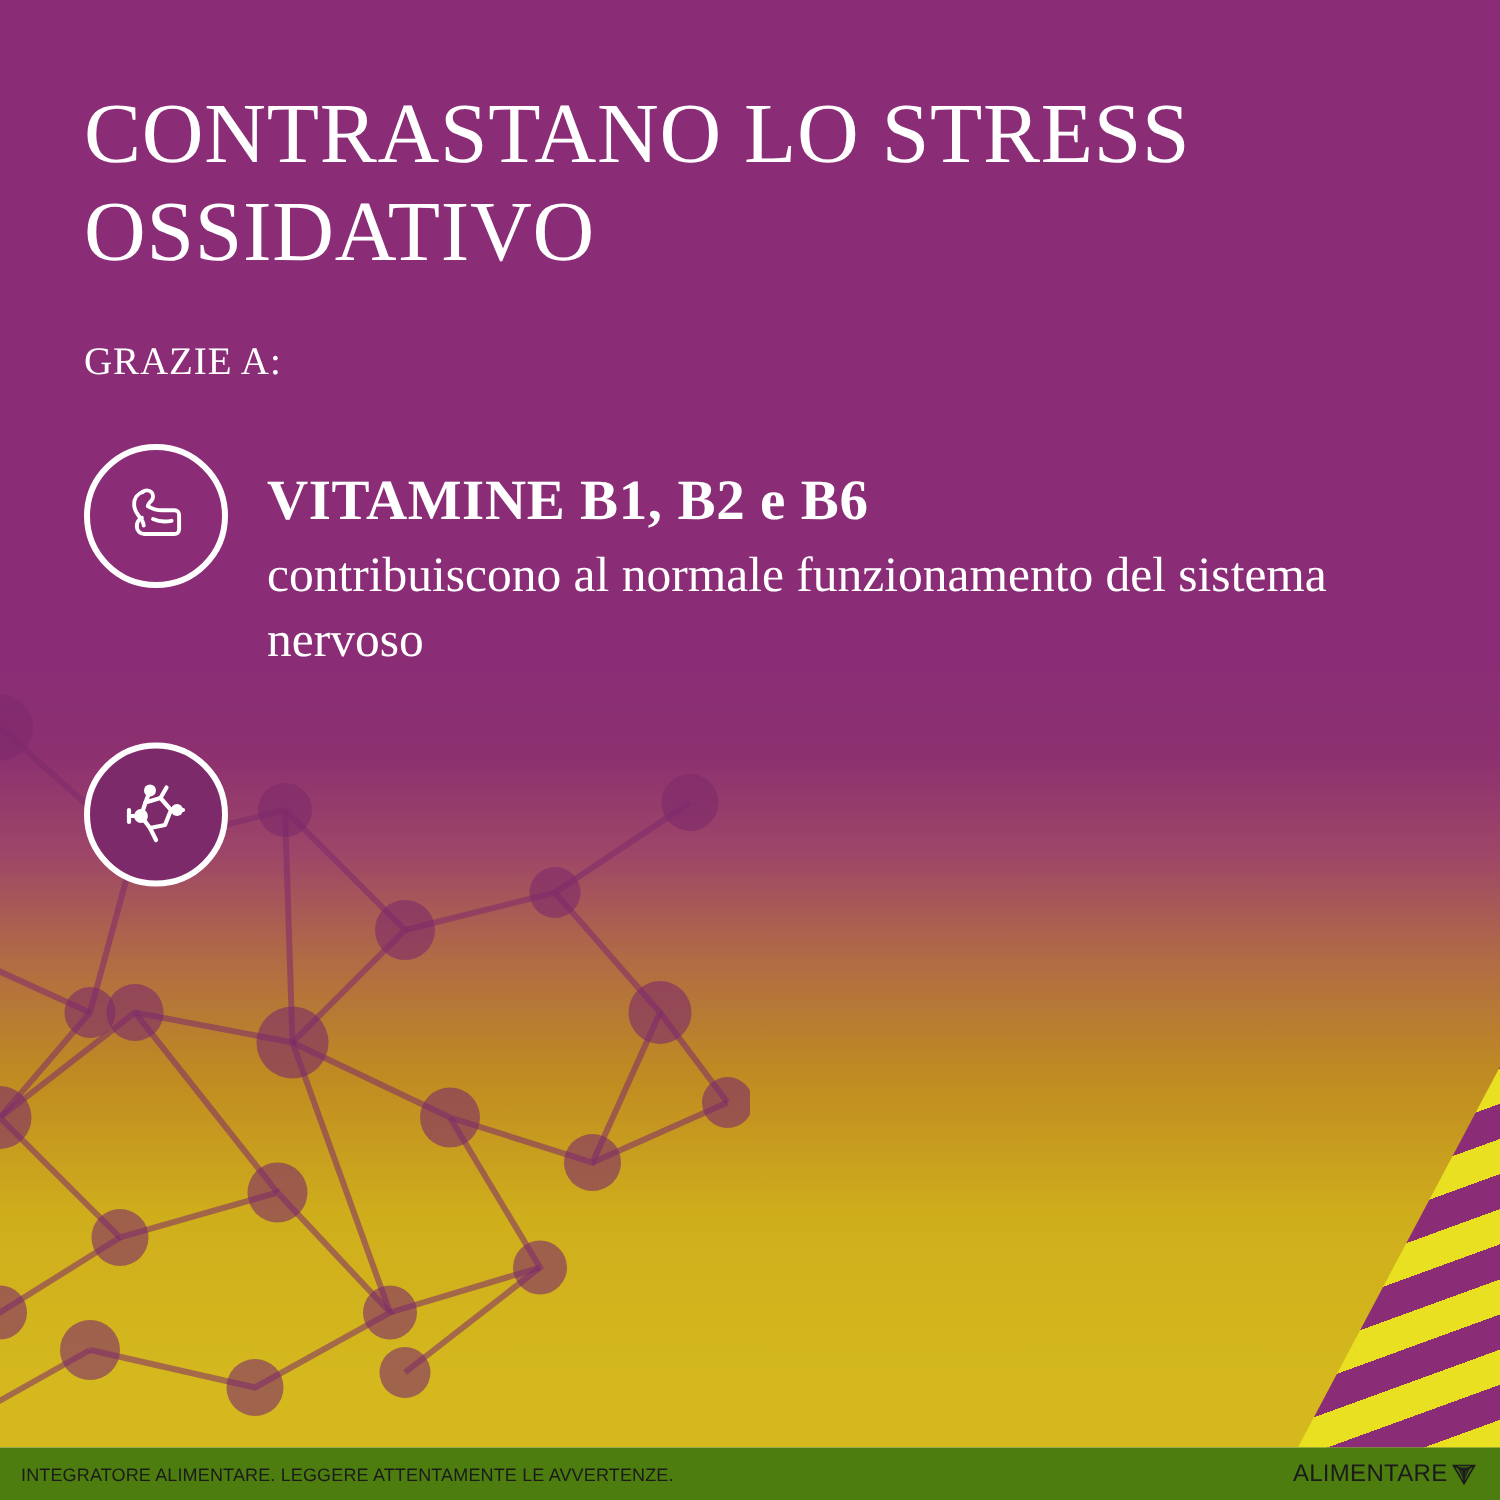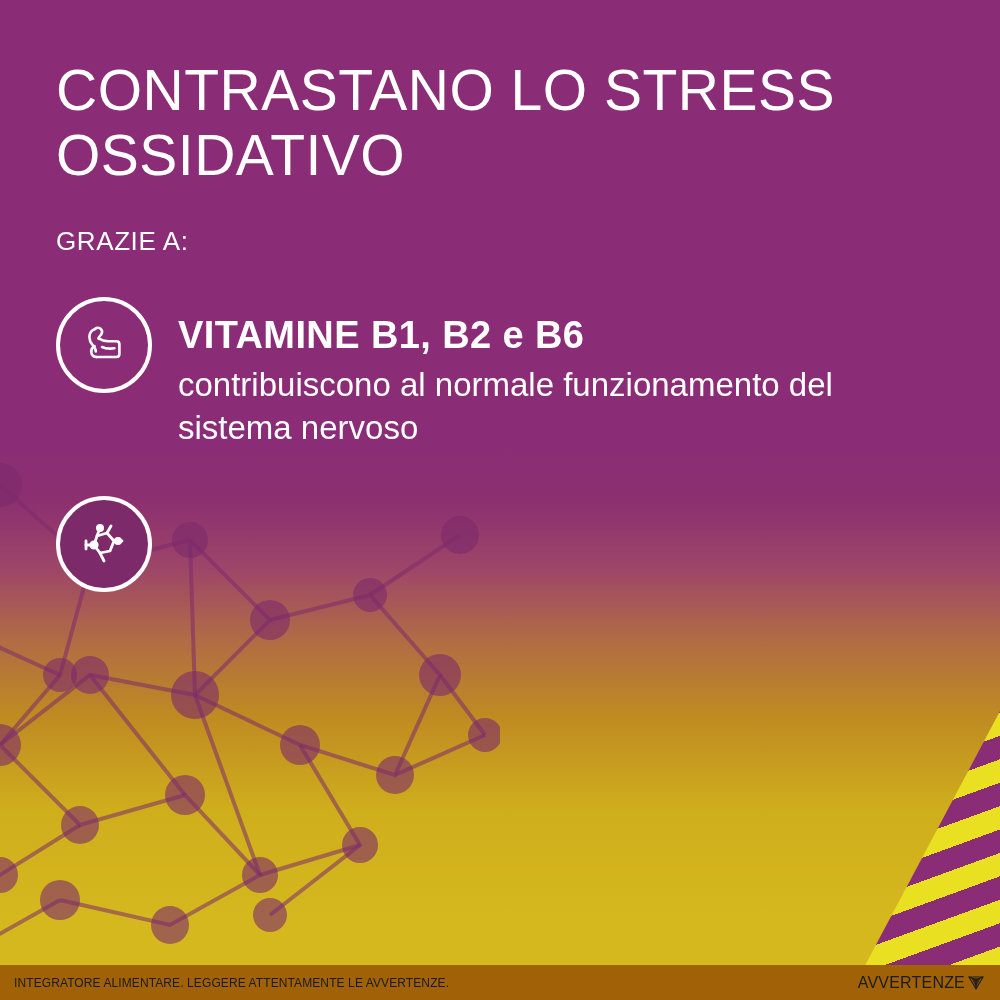--- a/index.html
+++ b/index.html
@@ -65,20 +65,21 @@
       #e8e020 22px, #e8e020 44px);
     transform:skewX(0deg);
     clip-path:polygon(40% 100%, 100% 0%, 100% 100%);
   }
 
   
   .content {
     position:absolute;
     inset:0;
     padding:58px 56px 12px 56px;
+    font-family:Liberation Serif, serif;
   }
 
   .headline {
     color:#ffffff;
     font-size:57px;
     line-height:1.14;
     font-weight:300;
     letter-spacing:0.5px;
     text-transform:uppercase;
     max-width:830px;
@@ -132,21 +133,21 @@
     line-height:1.3;
     margin-top:6px;
     max-width:790px;
   }
 
   
   .footer {
     position:absolute;
     left:0; right:0; bottom:0;
     height:35px;
-    background:#a16207;
+    background:#4d7c0f;
     display:flex;
     align-items:center;
     justify-content:space-between;
     padding:0 14px;
   }
   .footer-note {
     color:#1b1b1b;
     font-size:12px;
     letter-spacing:0.1px;
     white-space:nowrap;
@@ -269,21 +270,21 @@
           </svg>
         </div>
       </div>
 
     </div>
   </div>
 
   <div class="footer">
     <div class="footer-note">INTEGRATORE ALIMENTARE. LEGGERE ATTENTAMENTE LE AVVERTENZE.</div>
     <div class="brand">
-      <span class="brand-name">AVVERTENZE</span>
+      <span class="brand-name">ALIMENTARE</span>
       <svg width="20" height="20" viewBox="0 0 20 20">
         <g fill="none" stroke="#1b1b1b" stroke-width="1.1">
           <path d="M3 4 L17 4 L10 16 Z"></path>
           <path d="M3 4 L10 7 L17 4"></path>
           <path d="M10 7 L10 16"></path>
         </g>
         <path d="M5.4 5.2 L14.6 5.2 L10 14.2 Z" fill="#1b1b1b" fill-opacity="0.78"></path>
       </svg>
     </div>
   </div>

